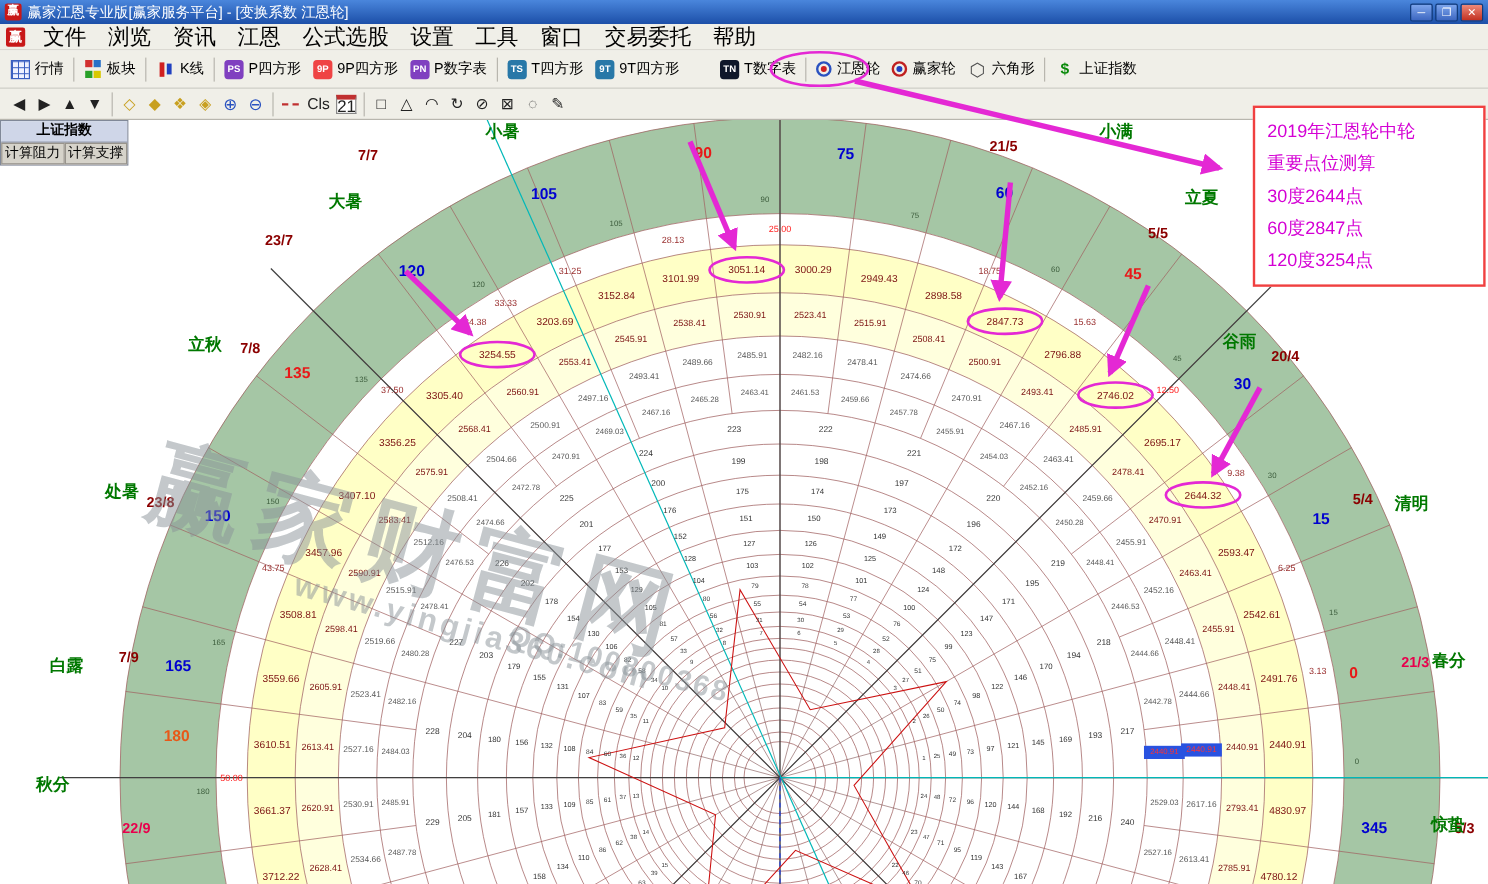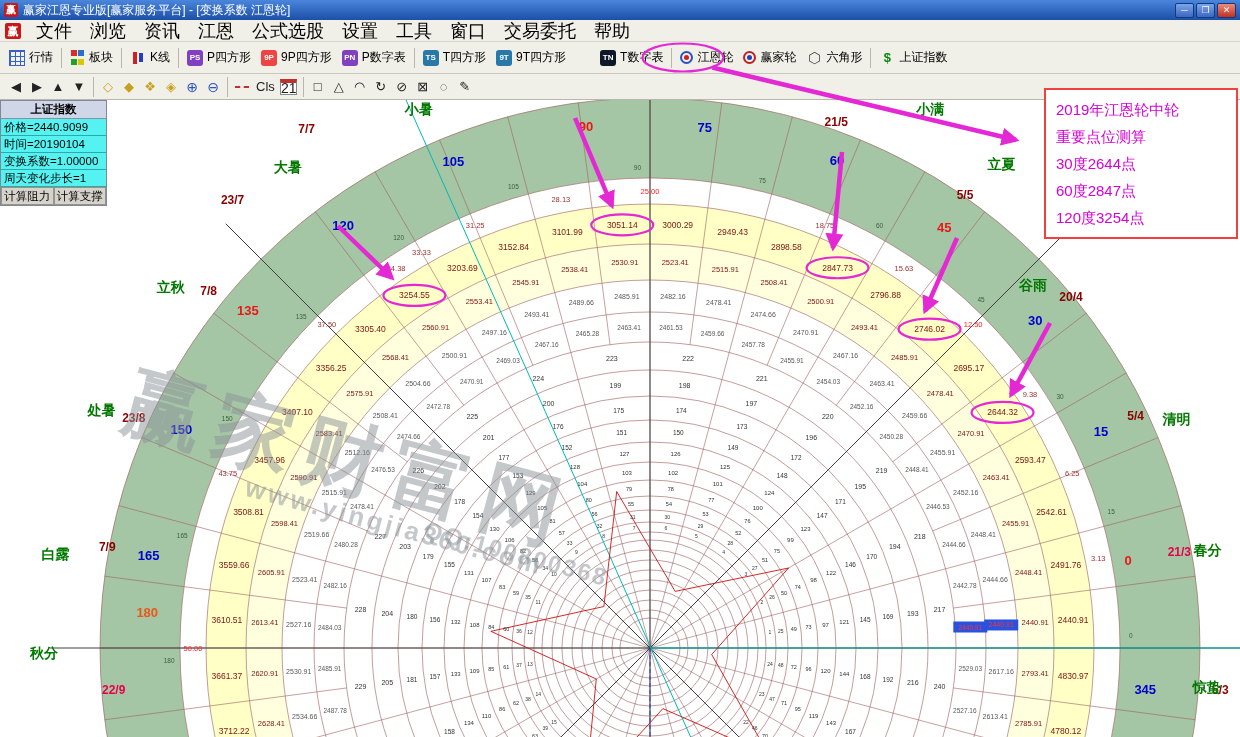--- a/index.html
+++ b/index.html
@@ -882,26 +882,20 @@
       <line x1="338" y1="126" x2="392" y2="178" stroke="#e428d4" stroke-width="4.5" marker-end="url(#ah)"></line>
       <line x1="842" y1="52" x2="833" y2="148" stroke="#e428d4" stroke-width="4.5" marker-end="url(#ah)"></line>
       <line x1="957" y1="138" x2="925" y2="211" stroke="#e428d4" stroke-width="4.5" marker-end="url(#ah)"></line>
       <line x1="1050" y1="223" x2="1011" y2="295" stroke="#e428d4" stroke-width="4.5" marker-end="url(#ah)"></line>
     </svg>
   <div class="watermark wm-brand">赢家财富网</div>
   <div class="watermark wm-site">www.yingjia360.com</div>
   <div class="watermark wm-qq">QQ:100800368</div>
   <div class="info-panel">
     <div class="ip-header">上证指数</div>
-    <div id="ip-rows">
-        <div class="ip-row">价格=2440.9099</div>
-        <div class="ip-row">时间=20190104</div>
-        <div class="ip-row">变换系数=1.00000</div>
-        <div class="ip-row">周天变化步长=1</div>
-      </div>
     <div class="ip-btns" id="ip-btns">
         <div class="ip-btn">计算阻力</div>
         <div class="ip-btn">计算支撑</div>
       </div>
   </div>
 </div>
 
 <div class="note-box" id="notebox">
     <div class="note-line">2019年江恩轮中轮</div>
     <div class="note-line">重要点位测算</div>

